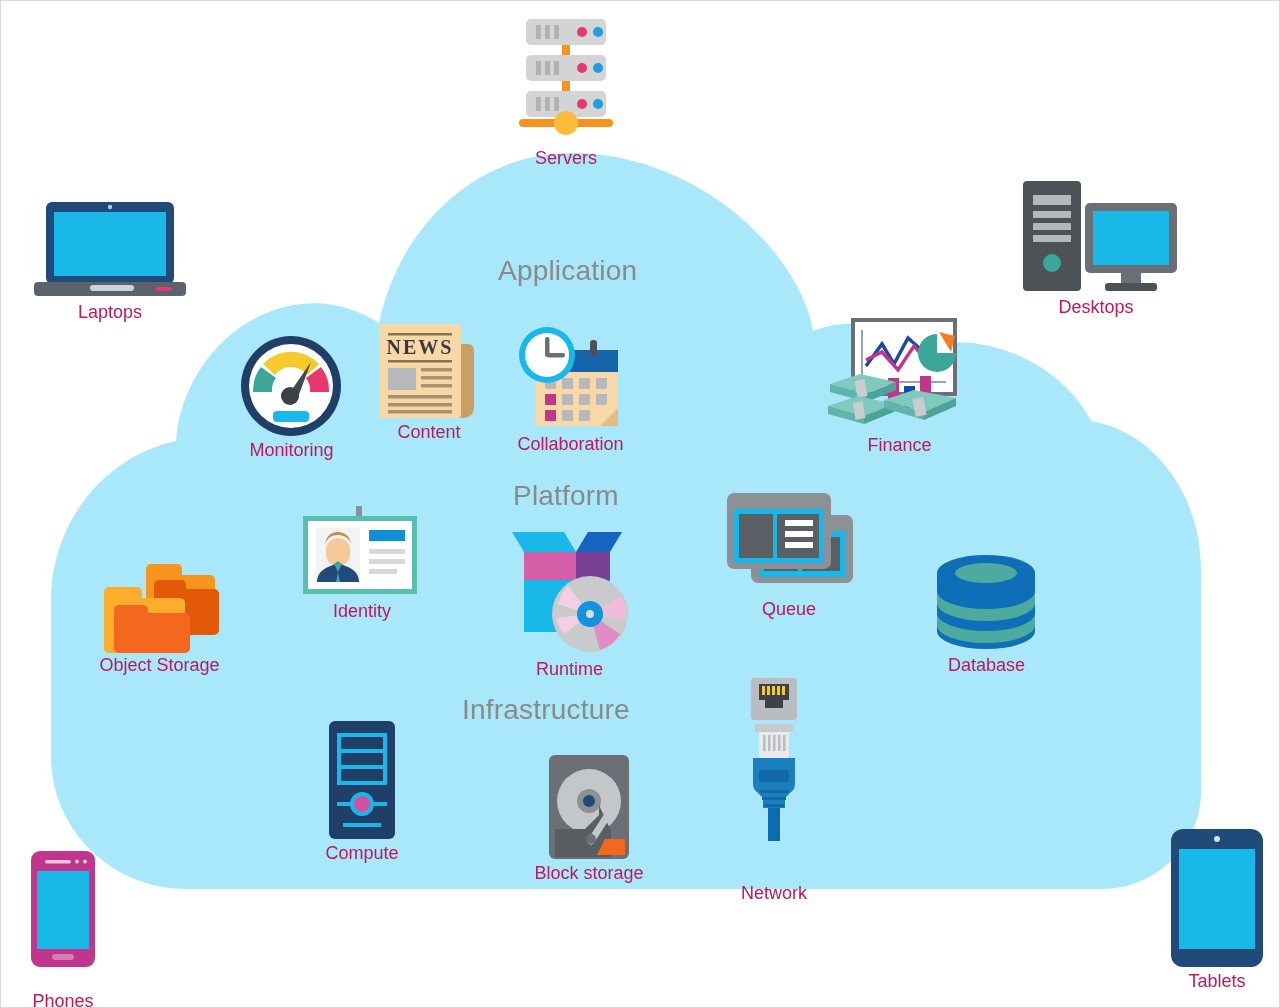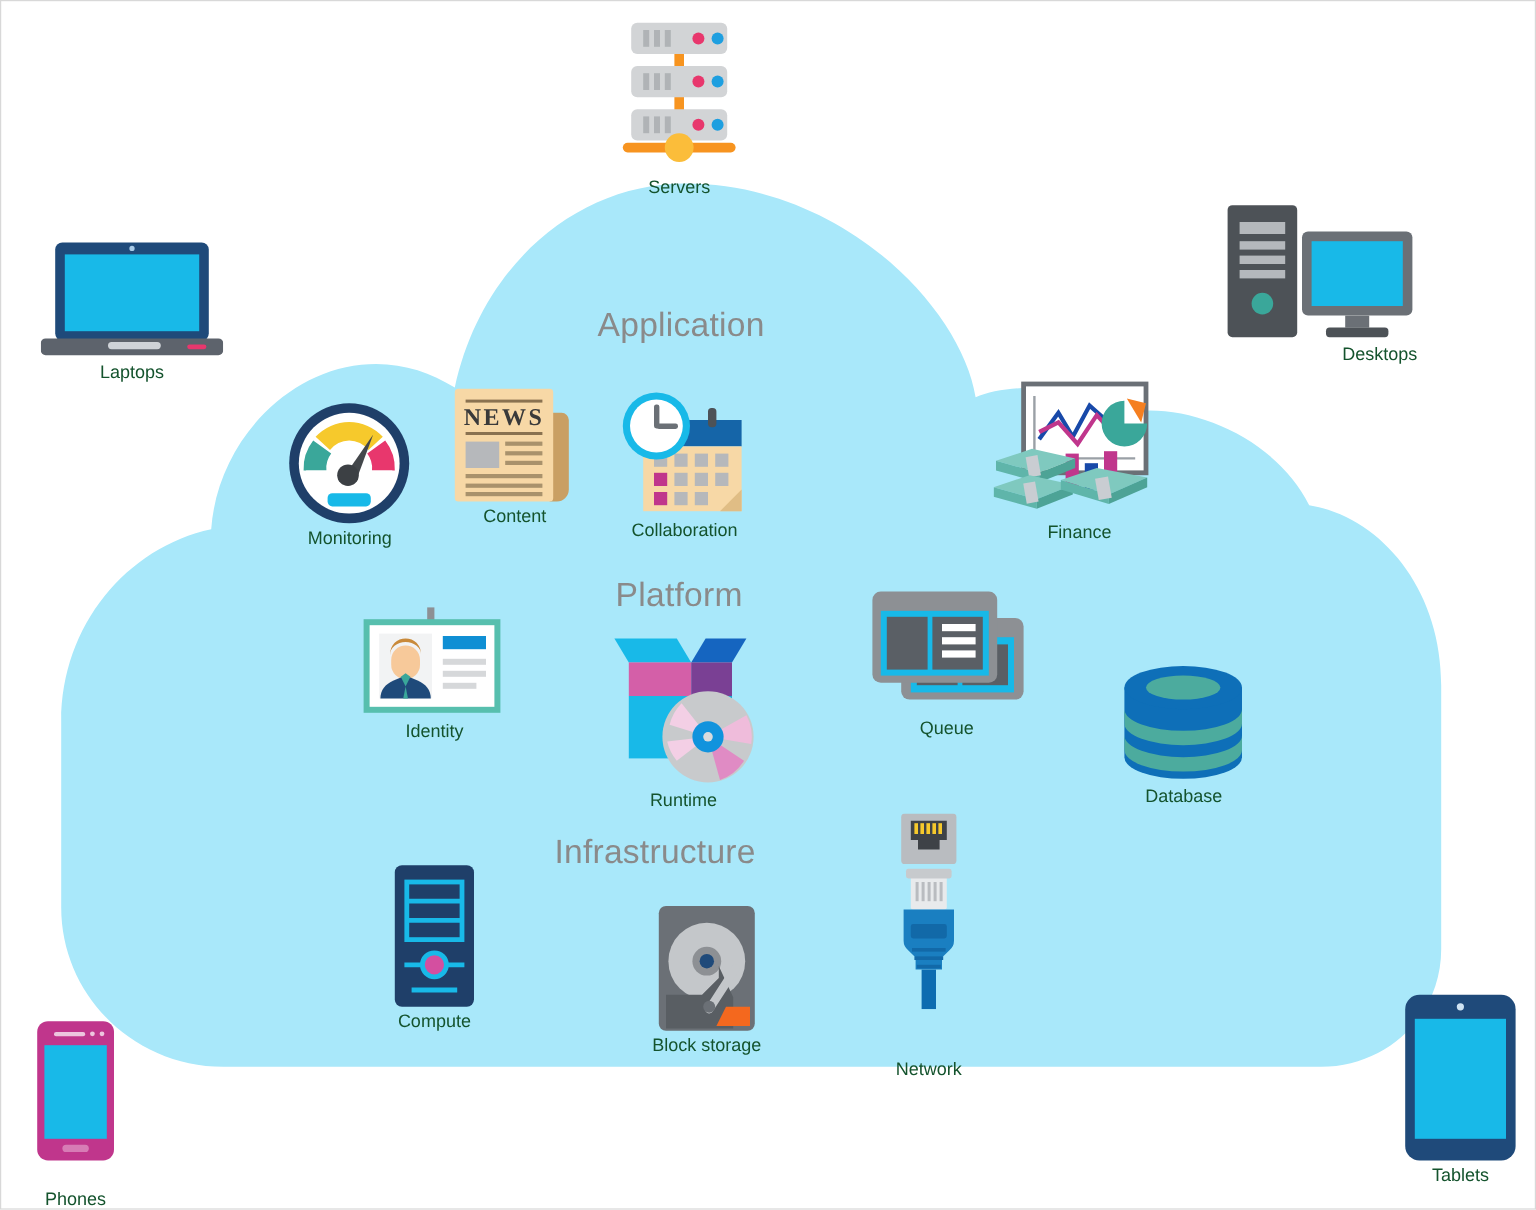--- a/index.html
+++ b/index.html
@@ -7,21 +7,21 @@
   body{
     width:1280px;height:1008px;position:relative;overflow:hidden;
     font-family:"Liberation Sans","DejaVu Sans",sans-serif;
     border:1px solid #d8d8d8;box-sizing:border-box;
   }
   #stage{position:absolute;inset:0;}
   .cloud-svg{position:absolute;left:0;top:0;width:1280px;height:1008px;}
   .node{position:absolute;display:flex;flex-direction:column;align-items:center;}
   .node .art{display:block;}
   .node .cap{
-    margin-top:3px;font-size:15px;color:#14532d;white-space:nowrap;
+    margin-top:3px;font-size:18px;color:#be185d;white-space:nowrap;
     text-align:center;line-height:1.1;
   }
   .layer-title{
     position:absolute;font-size:28px;color:#8a8a8a;white-space:nowrap;
     letter-spacing:.2px;
   }
 </style>
 </head>
 <body>
 
@@ -84,21 +84,21 @@
       <rect x="12" y="4" width="128" height="82" rx="6" fill="#1f4a7a"></rect>
       <rect x="20" y="14" width="112" height="64" fill="#18b9e8"></rect>
       <circle cx="76" cy="9" r="2.2" fill="#a9cbe8"></circle>
       <rect x="0" y="84" width="152" height="14" rx="4" fill="#5d636c"></rect>
       <rect x="56" y="87" width="44" height="6" rx="3" fill="#cfd3d8"></rect>
       <rect x="122" y="89" width="16" height="4" rx="2" fill="#e8376d"></rect>
     </svg>
     <div class="cap">Laptops</div>
   </div>
 
-  <div class="node" style="left:1010px;top:168px;width:170px;align-items:flex-end;">
+  <div class="node" style="left:1010px;top:178px;width:170px;">
     <svg class="art" width="170" height="116" viewBox="0 0 170 116">
       <rect x="12" y="2" width="58" height="110" rx="4" fill="#4d5257"></rect>
       <g fill="#b4b8bc">
         <rect x="22" y="16" width="38" height="10"></rect>
         <rect x="22" y="32" width="38" height="7"></rect>
         <rect x="22" y="44" width="38" height="7"></rect>
         <rect x="22" y="56" width="38" height="7"></rect>
       </g>
       <circle cx="41" cy="84" r="9" fill="#3aa79a"></circle>
       <rect x="74" y="24" width="92" height="70" rx="5" fill="#6b7076"></rect>
@@ -223,20 +223,29 @@
           <path d="M0 10 L30 0 L72 8 L40 22 Z" fill="#7fc9bf"></path>
           <path d="M0 10 L40 22 L40 30 L0 18 Z" fill="#5fb5aa"></path>
           <path d="M40 22 L72 8 L72 16 L40 30 Z" fill="#4da396"></path>
           <rect x="30" y="8" width="11" height="18" fill="#c9cdd2" transform="rotate(-10 35 17)"></rect>
         </g>
       </g>
     </svg>
     <div class="cap">Finance</div>
   </div>
 
+  <div class="node" style="left:92px;top:555px;width:133px;">
+    <svg class="art" width="133" height="97" viewBox="0 0 133 97">
+      <path d="M58 8 h26 a5 5 0 0 1 5 5 v6 h28 a5 5 0 0 1 5 5 v48 a5 5 0 0 1 -5 5 h-59 a5 5 0 0 1 -5 -5 v-59 a5 5 0 0 1 5 -5 z" fill="#f7941e"></path>
+      <path d="M66 24 h22 a5 5 0 0 1 5 5 v4 h28 a5 5 0 0 1 5 5 v36 a5 5 0 0 1 -5 5 h-55 a5 5 0 0 1 -5 -5 v-45 a5 5 0 0 1 5 -5 z" fill="#e2590a"></path>
+      <path d="M16 31 h28 a5 5 0 0 1 5 5 v6 h38 a5 5 0 0 1 5 5 v45 a5 5 0 0 1 -5 5 h-71 a5 5 0 0 1 -5 -5 v-56 a5 5 0 0 1 5 -5 z" fill="#fcad2e"></path>
+      <path d="M26 49 h24 a5 5 0 0 1 5 5 v3 h37 a5 5 0 0 1 5 5 v30 a5 5 0 0 1 -5 5 h-66 a5 5 0 0 1 -5 -5 v-38 a5 5 0 0 1 5 -5 z" fill="#f4681e"></path>
+    </svg>
+    <div class="cap">Object Storage</div>
+  </div>
 
   <div class="node" style="left:300px;top:505px;width:122px;">
     <svg class="art" width="122" height="93" viewBox="0 0 122 93">
       <rect x="55" y="0" width="6" height="14" fill="#8d9094"></rect>
       <rect x="2" y="10" width="114" height="78" fill="#57bfae"></rect>
       <rect x="7" y="15" width="104" height="68" fill="#ffffff"></rect>
       <rect x="15" y="22" width="44" height="54" fill="#f2f3f4"></rect>
       <g>
         <path d="M25 44 a12 12 0 0 1 24 0 v4 a12 12 0 0 1 -24 0 z" fill="#f7c99a"></path>
         <path d="M24 40 a13 11 0 0 1 26 0 c0 -9 -6 -14 -13 -14 s-13 5 -13 14 z" fill="#c98a3b"></path>

